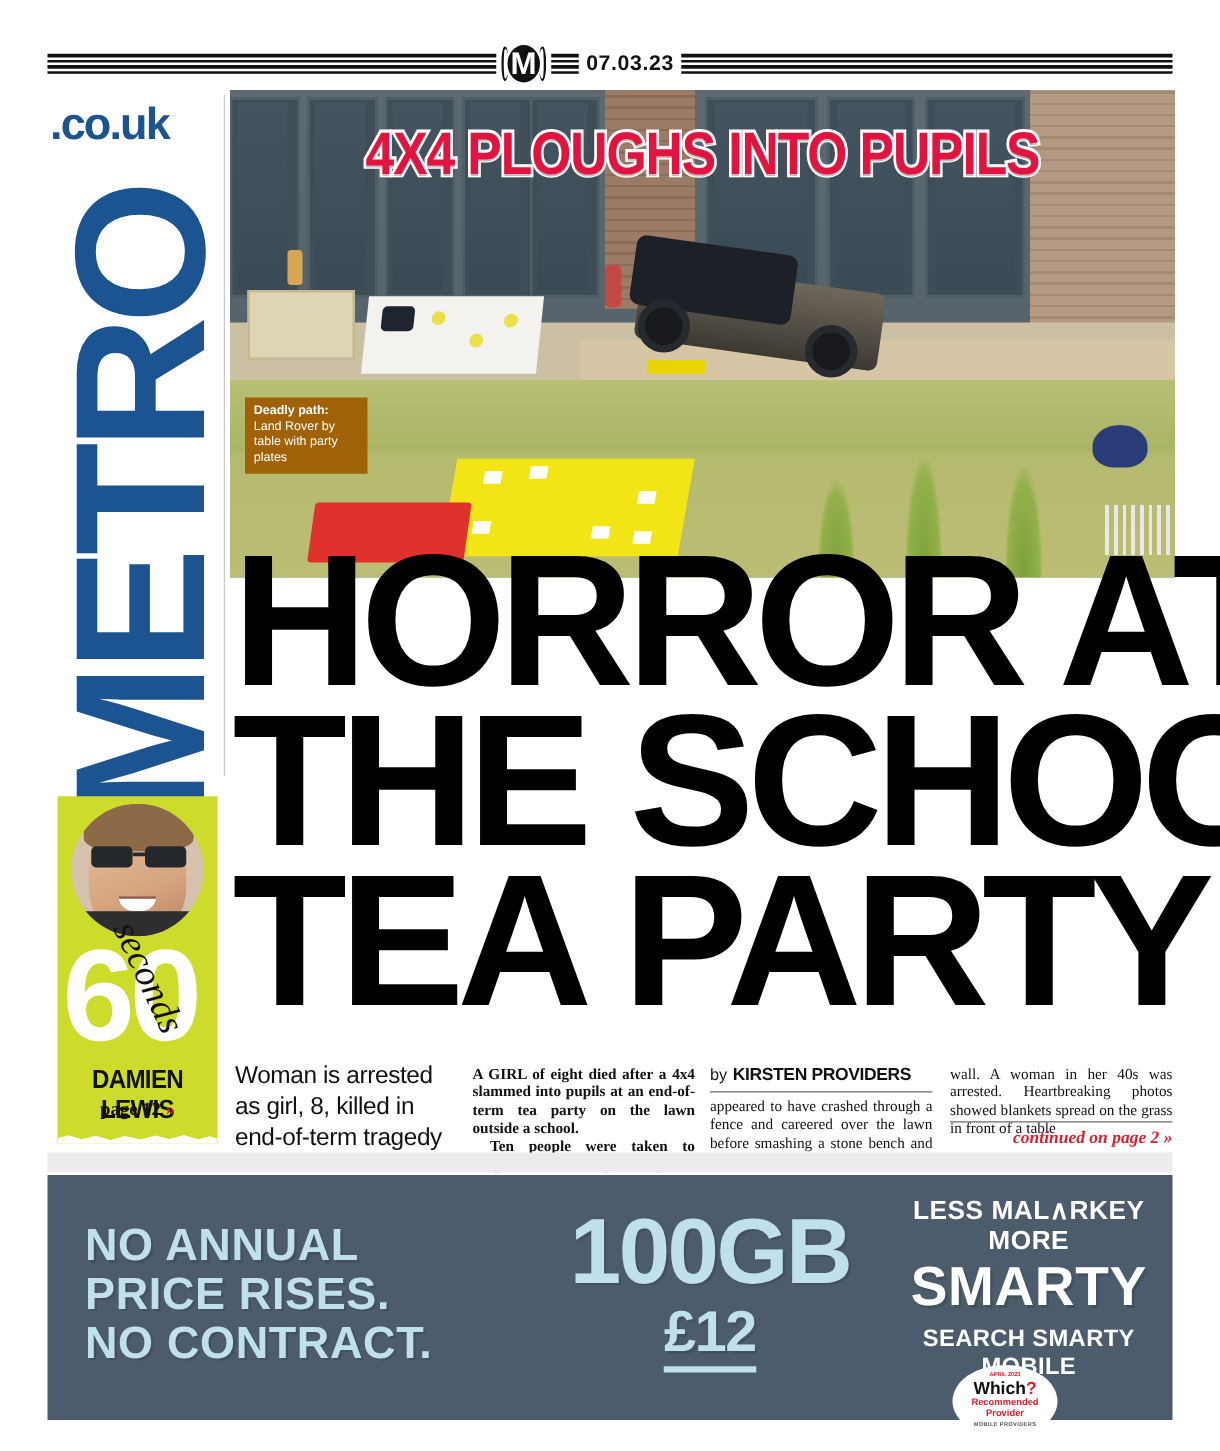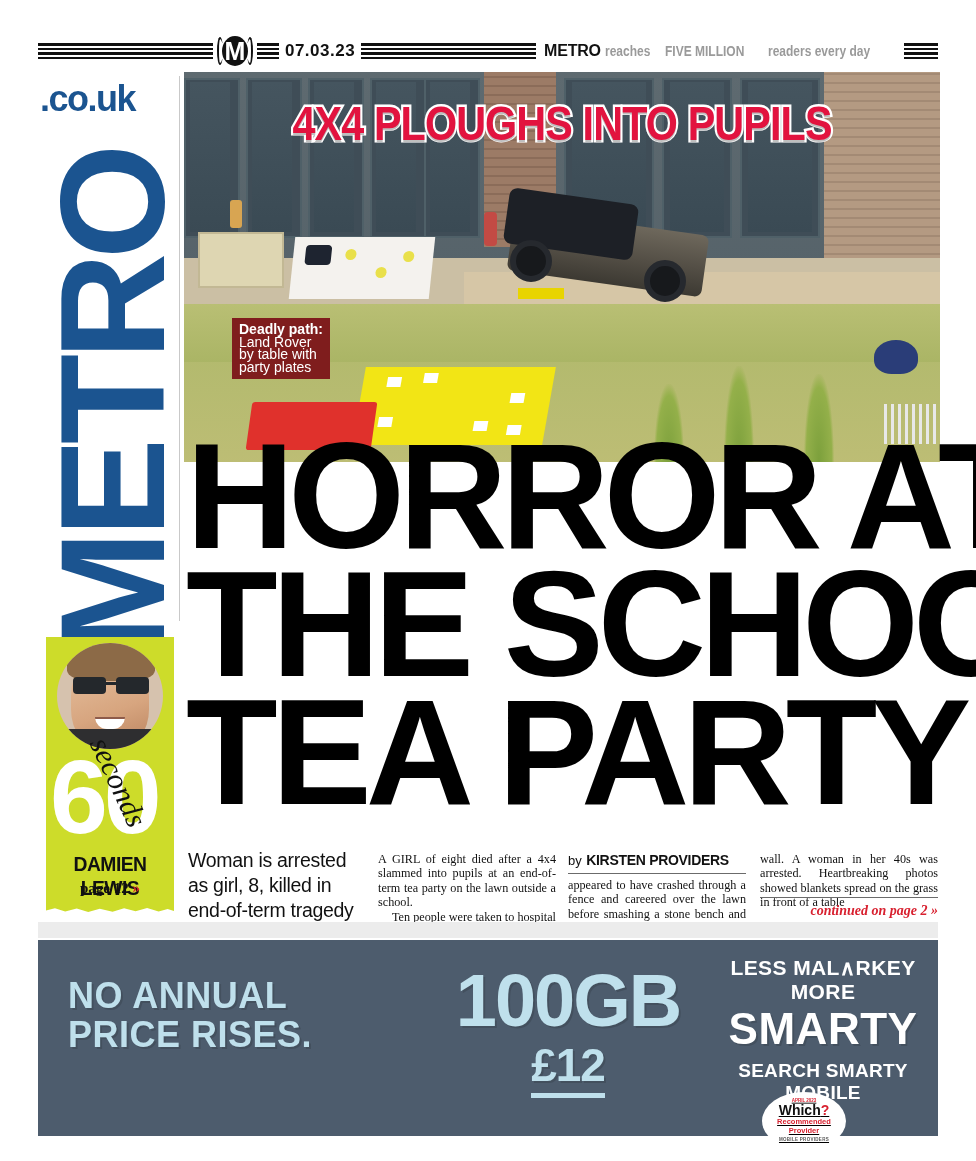--- a/index.html
+++ b/index.html
@@ -170,22 +170,22 @@
   .kicker {
     position: absolute; left: 184px; top: 96px; width: 756px;
     text-align: center; z-index: 6;
     font-size: 48px; font-weight: 700; color: #e2133f; letter-spacing: -1px;
     transform: scaleX(.86); transform-origin: center;
     -webkit-text-stroke: 5px #fff; paint-order: stroke fill;
     text-shadow: 0 2px 0 rgba(0,0,0,.25);
   }
   .photo-caption {
     position: absolute; left: 196px; top: 318px; width: 98px; z-index: 7;
-    background: #7f1d1d; color: #fff; padding: 5px 6px 6px 7px;
-    font-size: 14px; line-height: 12.5px; margin-left: 36px;
+    background: #a16207; color: #fff; padding: 5px 6px 6px 7px;
+    font-size: 10px; line-height: 12.5px;
   }
   .photo-caption b { font-weight: 700; }
 
   
   .headline {
     position: absolute; left: 186px; top: 432px; width: 760px; z-index: 8;
     font-weight: 700; color: #000; line-height: 128px;
     font-size: 150px; letter-spacing: -6px;
   }
   .headline div { transform: scaleX(1.0); transform-origin: left center; white-space: nowrap; }
@@ -193,21 +193,21 @@
   
   .deck {
     position: absolute; left: 188px; top: 848px; width: 175px;
     font-size: 19.5px; line-height: 25px; color: #111; letter-spacing: -.3px;
   }
   .col { position: absolute; top: 852px; width: 178px;
     font-family: "Liberation Serif", serif; font-size: 12.2px; line-height: 14.4px;
     color: #111; text-align: justify; }
   .col p { text-align: justify; }
   .col p + p { text-indent: 14px; }
-  .col.c2 { left: 378px; }
+  .col.c2 { left: 378px; font-weight: bold; }
   .col.c3 { left: 568px; top: 878px; }
   .col.c4 { left: 760px; }
   .byline { position: absolute; left: 568px; top: 851px; width: 178px; }
   .byline .by { font-family: "Liberation Sans", sans-serif; font-size: 13px; color: #111; }
   .byline .nm { font-family: "Liberation Sans", sans-serif; font-size: 14px; font-weight: 700;
     letter-spacing: -.3px; color: #111; }
   .byline .hr { margin-top: 4px; height: 1px; background: #6b6b6b; }
   .contd { position: absolute; left: 760px; top: 897px; width: 178px; text-align: right; }
   .contd .hr { height: 1px; background: #6b6b6b; margin-bottom: 5px; }
   .contd .tx { font-family: "Liberation Serif", serif; font-style: italic; font-weight: 700;
@@ -236,21 +236,21 @@
     text-shadow: 2px 2px 0 rgba(0,0,0,.13);
   }
   .ad-price u { text-decoration: none; border-bottom: 5px solid #bfe0ec; padding-bottom: 2px; }
   .ad-right { position: absolute; left: 660px; top: 16px; width: 250px; text-align: center; }
   .ad-right .l1 { color: #ffffff; font-weight: 700; font-size: 21px; letter-spacing: .4px; }
   .ad-right .l2 { color: #ffffff; font-weight: 700; font-size: 44px; line-height: 50px; letter-spacing: .5px;
     text-shadow: 2px 2px 0 rgba(0,0,0,.13); }
   .ad-right .l3 { color: #ffffff; font-weight: 700; font-size: 19px; letter-spacing: .3px; margin-top: 6px; }
   .which {
     position: absolute; left: 762px; top: 1092px; width: 84px; height: 58px;
-    background: #fff; border-radius: 50%; text-align: center; overflow: hidden; text-decoration: underline;
+    background: #fff; border-radius: 50%; text-align: center; overflow: hidden;
   }
   .which .wtop { font-size: 5px; color: #d8202f; font-weight: 700; margin-top: 5px; transform: scale(.9); }
   .which .wmain { font-size: 14px; font-weight: 700; color: #111; line-height: 15px; }
   .which .wmain span { color: #d8202f; }
   .which .wsub { font-size: 7.5px; font-weight: 700; color: #d8202f; line-height: 8.5px; }
   .which .wfoot { font-size: 4.5px; color: #555; font-weight: 700; margin-top: 2px; letter-spacing: .3px; }
 </style>
 </head>
 <body>
 
@@ -275,26 +275,20 @@
         <i></i>
         <i></i>
       </div>
     <div class="banner-date">07.03.23</div>
     <div class="rule-stack">
         <i></i>
         <i></i>
         <i></i>
         <i></i>
       </div>
-    <div class="banner-slogan">
-      <span class="bm">METRO</span>
-      <span class="gcond">reaches</span>
-      <span class="gcond">FIVE MILLION</span>
-      <span class="gcond">readers every day</span>
-    </div>
     <div class="rule-stack" style="max-width:34px">
         <i></i>
         <i></i>
         <i></i>
         <i></i>
       </div>
   </div>
 
   <div class="leftcol">
     <div class="couk">.co.uk</div>
@@ -419,20 +413,21 @@
       <span>continued on page 2</span>
       <span>»</span>
     </div>
   </div>
 
   <div class="adstrip"></div>
   <div class="ad">
     <div class="ad-left">
       <div>NO ANNUAL</div>
       <div>PRICE RISES.</div>
+      <div>NO CONTRACT.</div>
     </div>
     <div class="ad-gb">100GB</div>
     <div class="ad-price"><u>£12</u></div>
     <div class="ad-right">
       <div class="l1">LESS MAL∧RKEY MORE</div>
       <div class="l2">SMARTY</div>
       <div class="l3">SEARCH SMARTY MOBILE</div>
     </div>
   </div>
 

